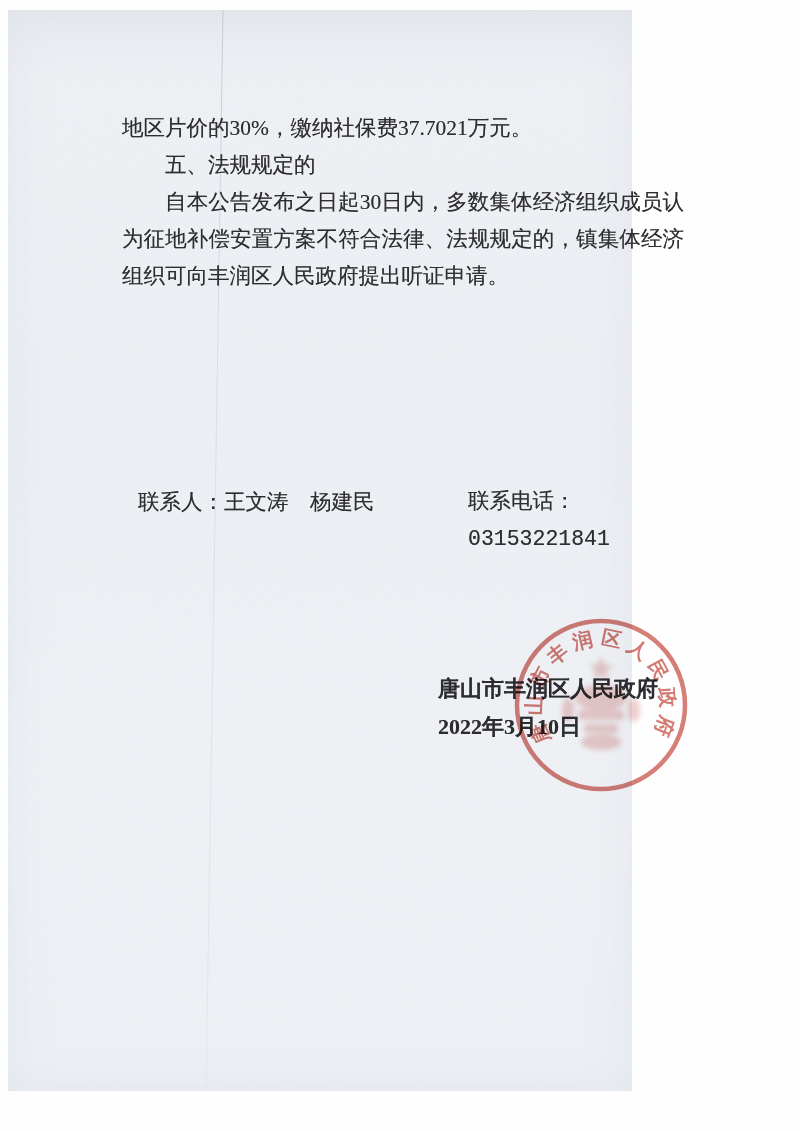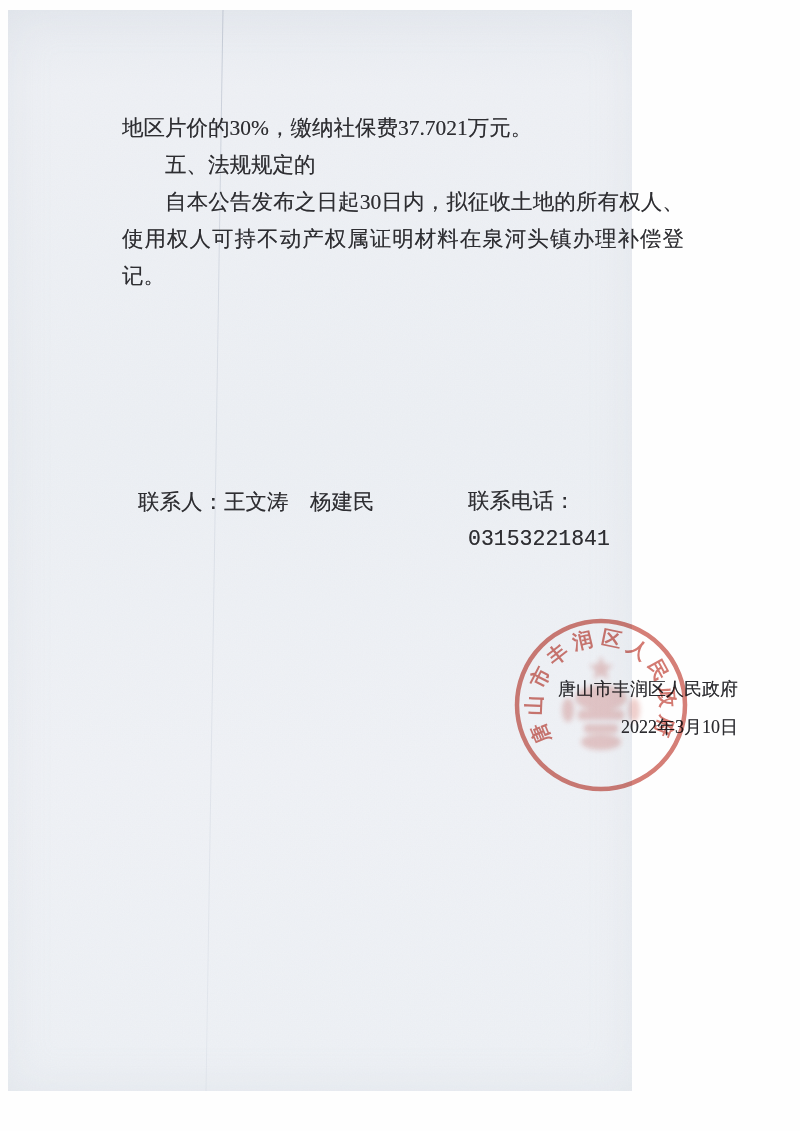--- a/index.html
+++ b/index.html
@@ -79,25 +79,26 @@
   .contact-phone {
     position: absolute;
     left: 444px;
     font-family: Liberation Mono, monospace;
   }
   .signature-block {
     position: absolute;
     left: 430px;
     top: 660px;
     width: 300px;
-    text-align: right;
-    font-size: 18px;
+    text-align: left;
+    font-size: 22px;
     line-height: 38px;
     color: #2c2c30;
     text-shadow: 0 0 0.5px rgba(44,44,48,0.55);
+    font-weight: bold;
   }
   .seal {
     position: absolute;
     left: 498px;
     top: 600px;
     width: 190px;
     height: 190px;
     mix-blend-mode: multiply;
     opacity: 0.92;
     pointer-events: none;
@@ -120,21 +121,21 @@
       <feColorMatrix type="matrix" values="0 0 0 0 0.45  0 0 0 0 0.50  0 0 0 0 0.60  0 0 0 0.07 0"></feColorMatrix>
     </filter>
     <rect width="100%" height="100%" filter="url(#paperNoise)"></rect>
   </svg>
 
   <div class="crease"></div>
 
   <main class="textblock">
     <p>地区片价的30%，缴纳社保费37.7021万元。</p>
     <p class="indent">五、法规规定的</p>
-    <p class="indent">自本公告发布之日起30日内，拟征收土地的所有权人、使用权人可持不动产权属证明材料在泉河头镇办理补偿登记。</p>
+    <p class="indent">自本公告发布之日起30日内，多数集体经济组织成员认为征地补偿安置方案不符合法律、法规规定的，镇集体经济组织可向丰润区人民政府提出听证申请。</p>
   </main>
 
   <div class="contact-row">
     <span class="contact-person">联系人：王文涛　杨建民</span>
     <span class="contact-phone">联系电话：03153221841</span>
   </div>
 
   <div class="signature-block">
     <div>唐山市丰润区人民政府</div>
     <div>2022年3月10日</div>

